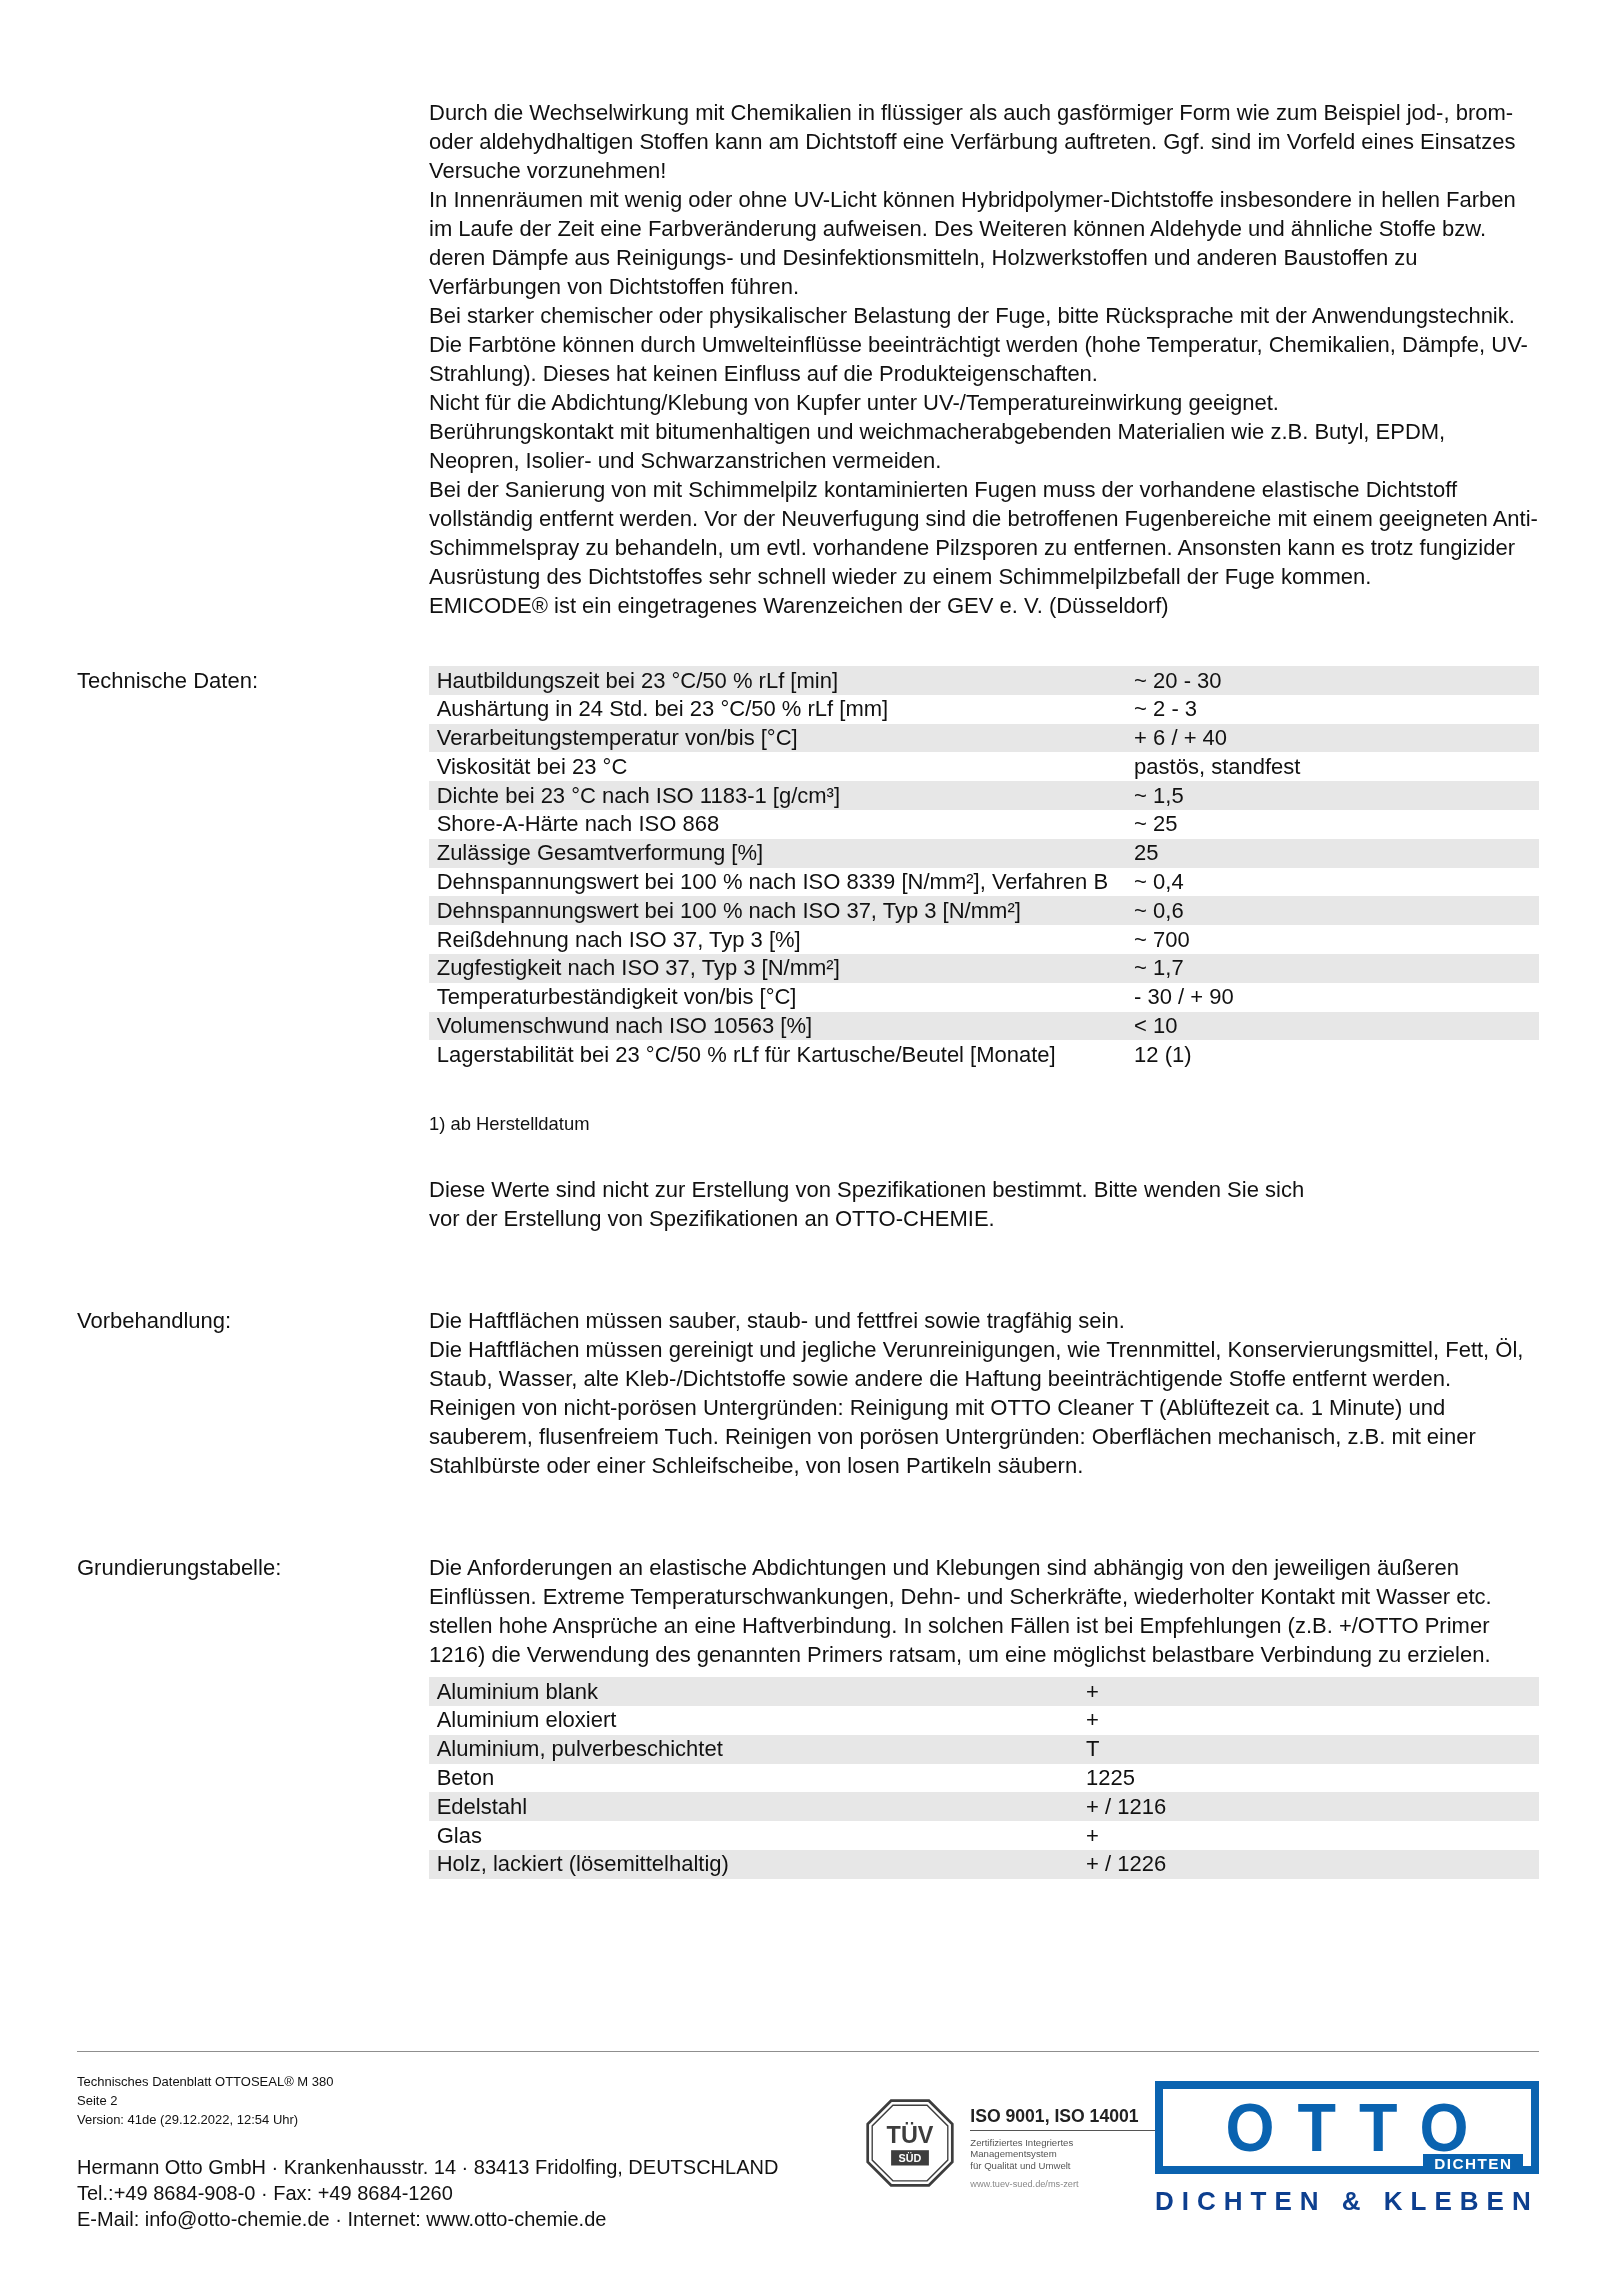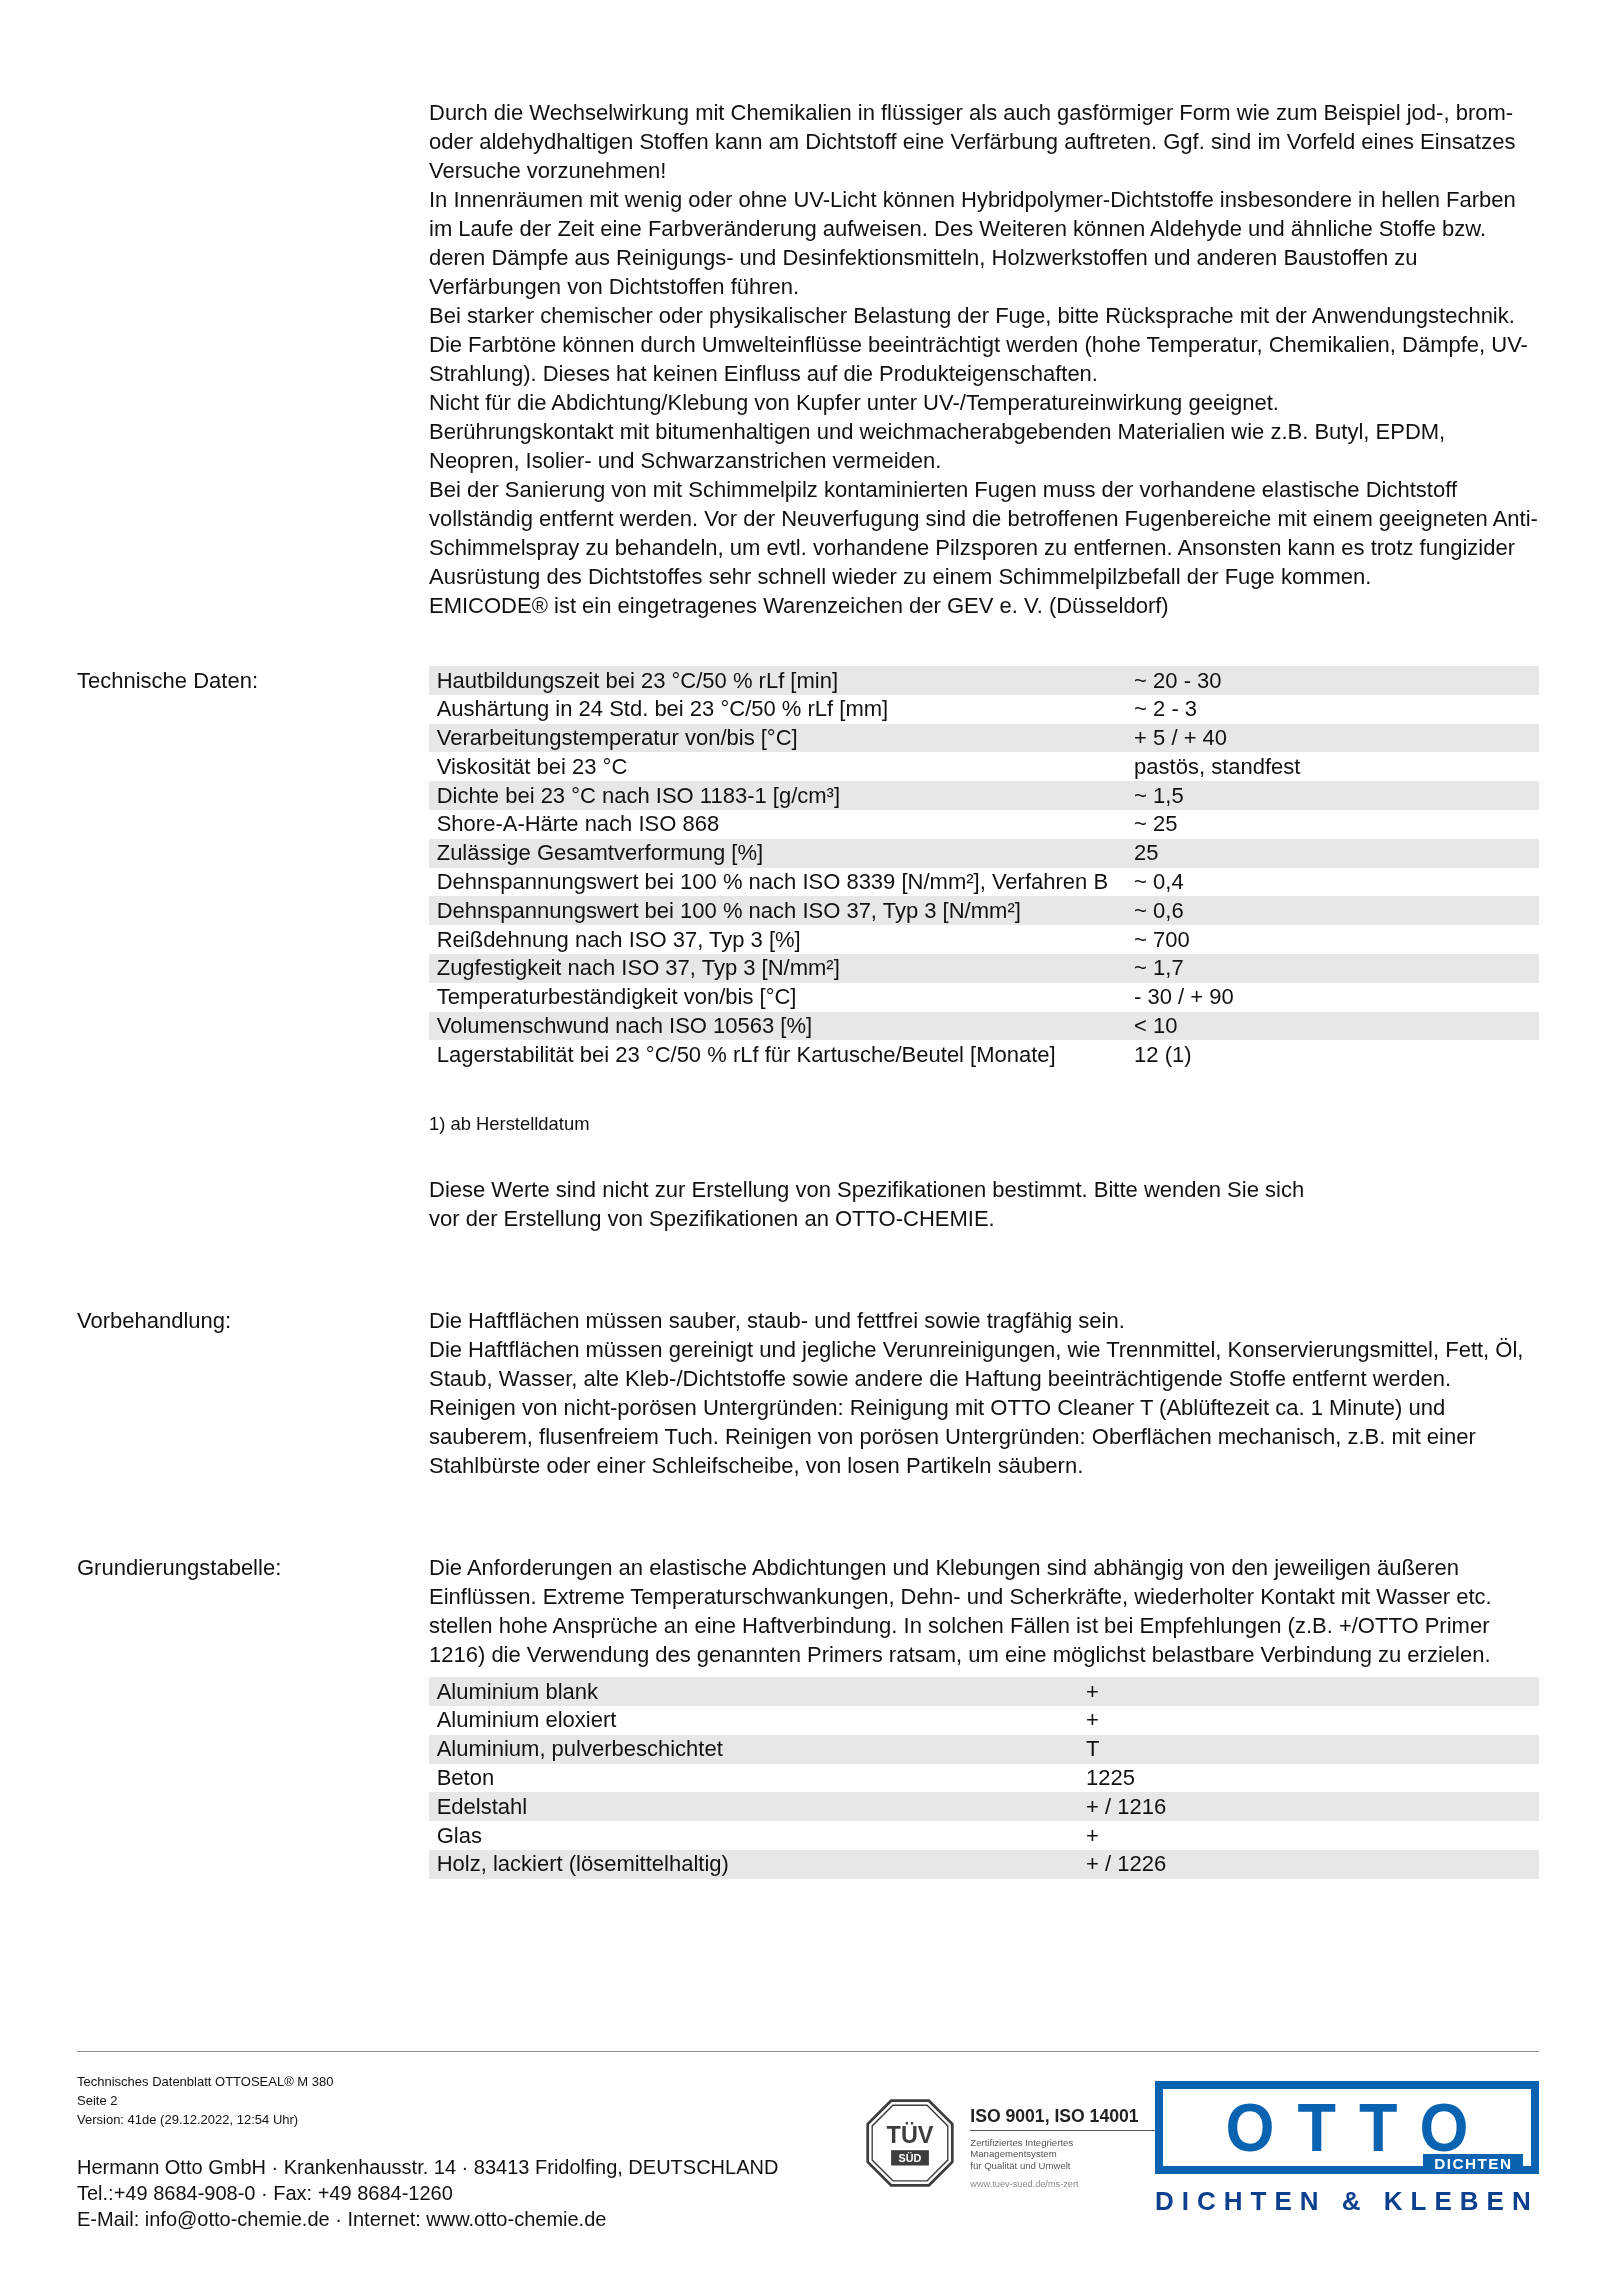--- a/index.html
+++ b/index.html
@@ -98,21 +98,21 @@
     </section>
 
     <section class="block mt-tech">
       <div class="side">
         <span class="side-label">Technische Daten:</span>
       </div>
       <div class="main">
         <div id="tech-table" class="dtable">
             <div class="trow shade"><span class="tlabel">Hautbildungszeit bei 23 °C/50 % rLf [min]</span><span class="tvalue">~ 20 - 30</span></div>
             <div class="trow"><span class="tlabel">Aushärtung in 24 Std. bei 23 °C/50 % rLf [mm]</span><span class="tvalue">~ 2 - 3</span></div>
-            <div class="trow shade"><span class="tlabel">Verarbeitungstemperatur von/bis  [°C]</span><span class="tvalue">+ 5 / + 40</span></div>
+            <div class="trow shade"><span class="tlabel">Verarbeitungstemperatur von/bis  [°C]</span><span class="tvalue">+ 6 / + 40</span></div>
             <div class="trow"><span class="tlabel">Viskosität bei 23 °C</span><span class="tvalue">pastös, standfest</span></div>
             <div class="trow shade"><span class="tlabel">Dichte bei 23 °C nach ISO 1183-1 [g/cm³]</span><span class="tvalue">~ 1,5</span></div>
             <div class="trow"><span class="tlabel">Shore-A-Härte nach ISO 868</span><span class="tvalue">~ 25</span></div>
             <div class="trow shade"><span class="tlabel">Zulässige Gesamtverformung [%]</span><span class="tvalue">25</span></div>
             <div class="trow"><span class="tlabel">Dehnspannungswert bei 100 % nach ISO 8339 [N/mm²], Verfahren B</span><span class="tvalue">~ 0,4</span></div>
             <div class="trow shade"><span class="tlabel">Dehnspannungswert bei 100 % nach ISO 37, Typ 3 [N/mm²]</span><span class="tvalue">~ 0,6</span></div>
             <div class="trow"><span class="tlabel">Reißdehnung nach ISO 37, Typ 3 [%]</span><span class="tvalue">~ 700</span></div>
             <div class="trow shade"><span class="tlabel">Zugfestigkeit nach ISO 37, Typ 3 [N/mm²]</span><span class="tvalue">~ 1,7</span></div>
             <div class="trow"><span class="tlabel">Temperaturbeständigkeit von/bis [°C]</span><span class="tvalue">- 30 / + 90</span></div>
             <div class="trow shade"><span class="tlabel">Volumenschwund nach ISO 10563 [%]</span><span class="tvalue">&lt; 10</span></div>

